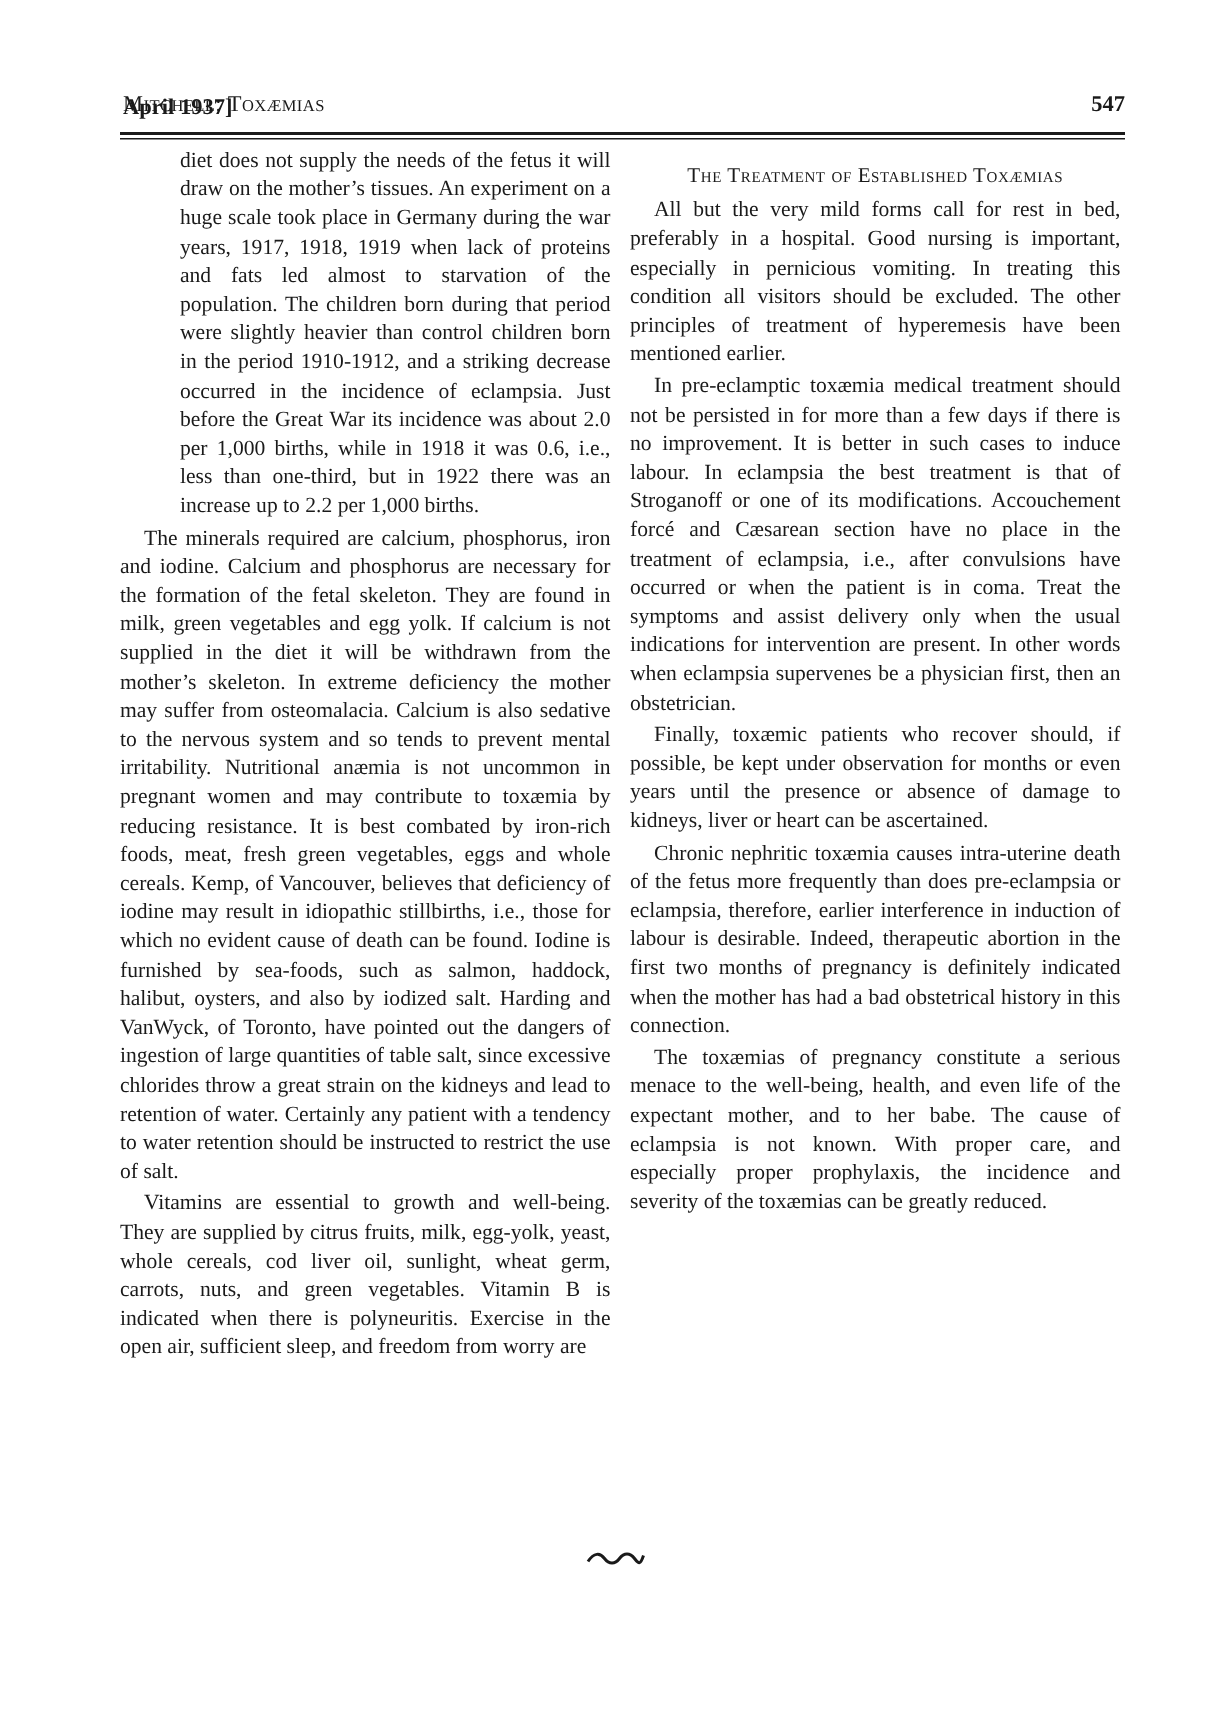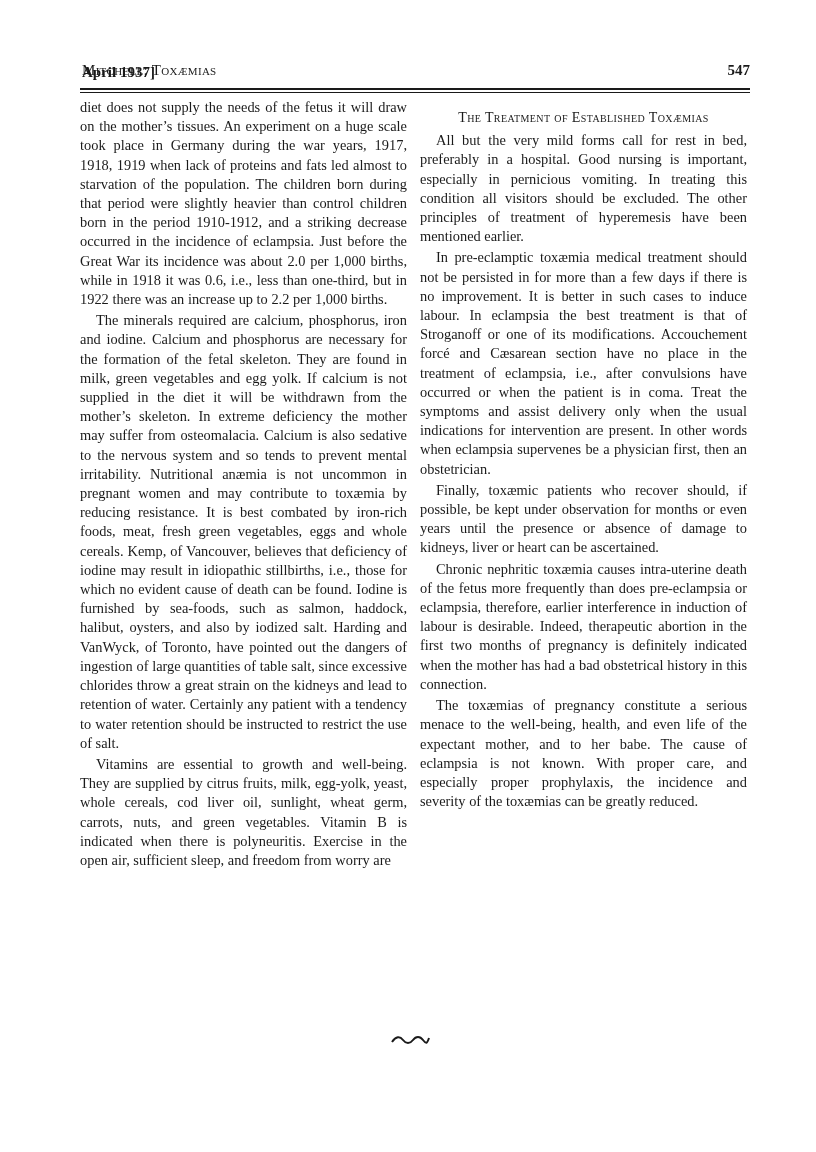--- a/index.html
+++ b/index.html
@@ -19,21 +19,21 @@
     .rule-thin  { position: absolute; left: 80px; top: 92px; width: 670px; height: 1px; background: #1a1a1a; }
 
     .column {
       position: absolute; top: 98px; width: 327px;
       font-size: 14.4px; line-height: 19.2px;
       text-align: justify; hyphens: manual;
     }
     .col-left { left: 80px; }
     .col-right { left: 420px; }
     .column p { margin: 0 0 2px 0; text-indent: 16px; }
-    .column p.noindent { text-indent: 0; }
+    .column p.noindent { text-indent: 0; margin-left: 40px; }
     .section-heading {
       text-align: center; font-variant: small-caps; font-size: 14px;
       margin: 10px 0 4px 0; letter-spacing: 0.4px;
     }
     .ornament {
       position: absolute; left: 370px; top: 1032px; width: 80px; height: 16px;
       text-align: center;
     }
   </style>
 </head>

